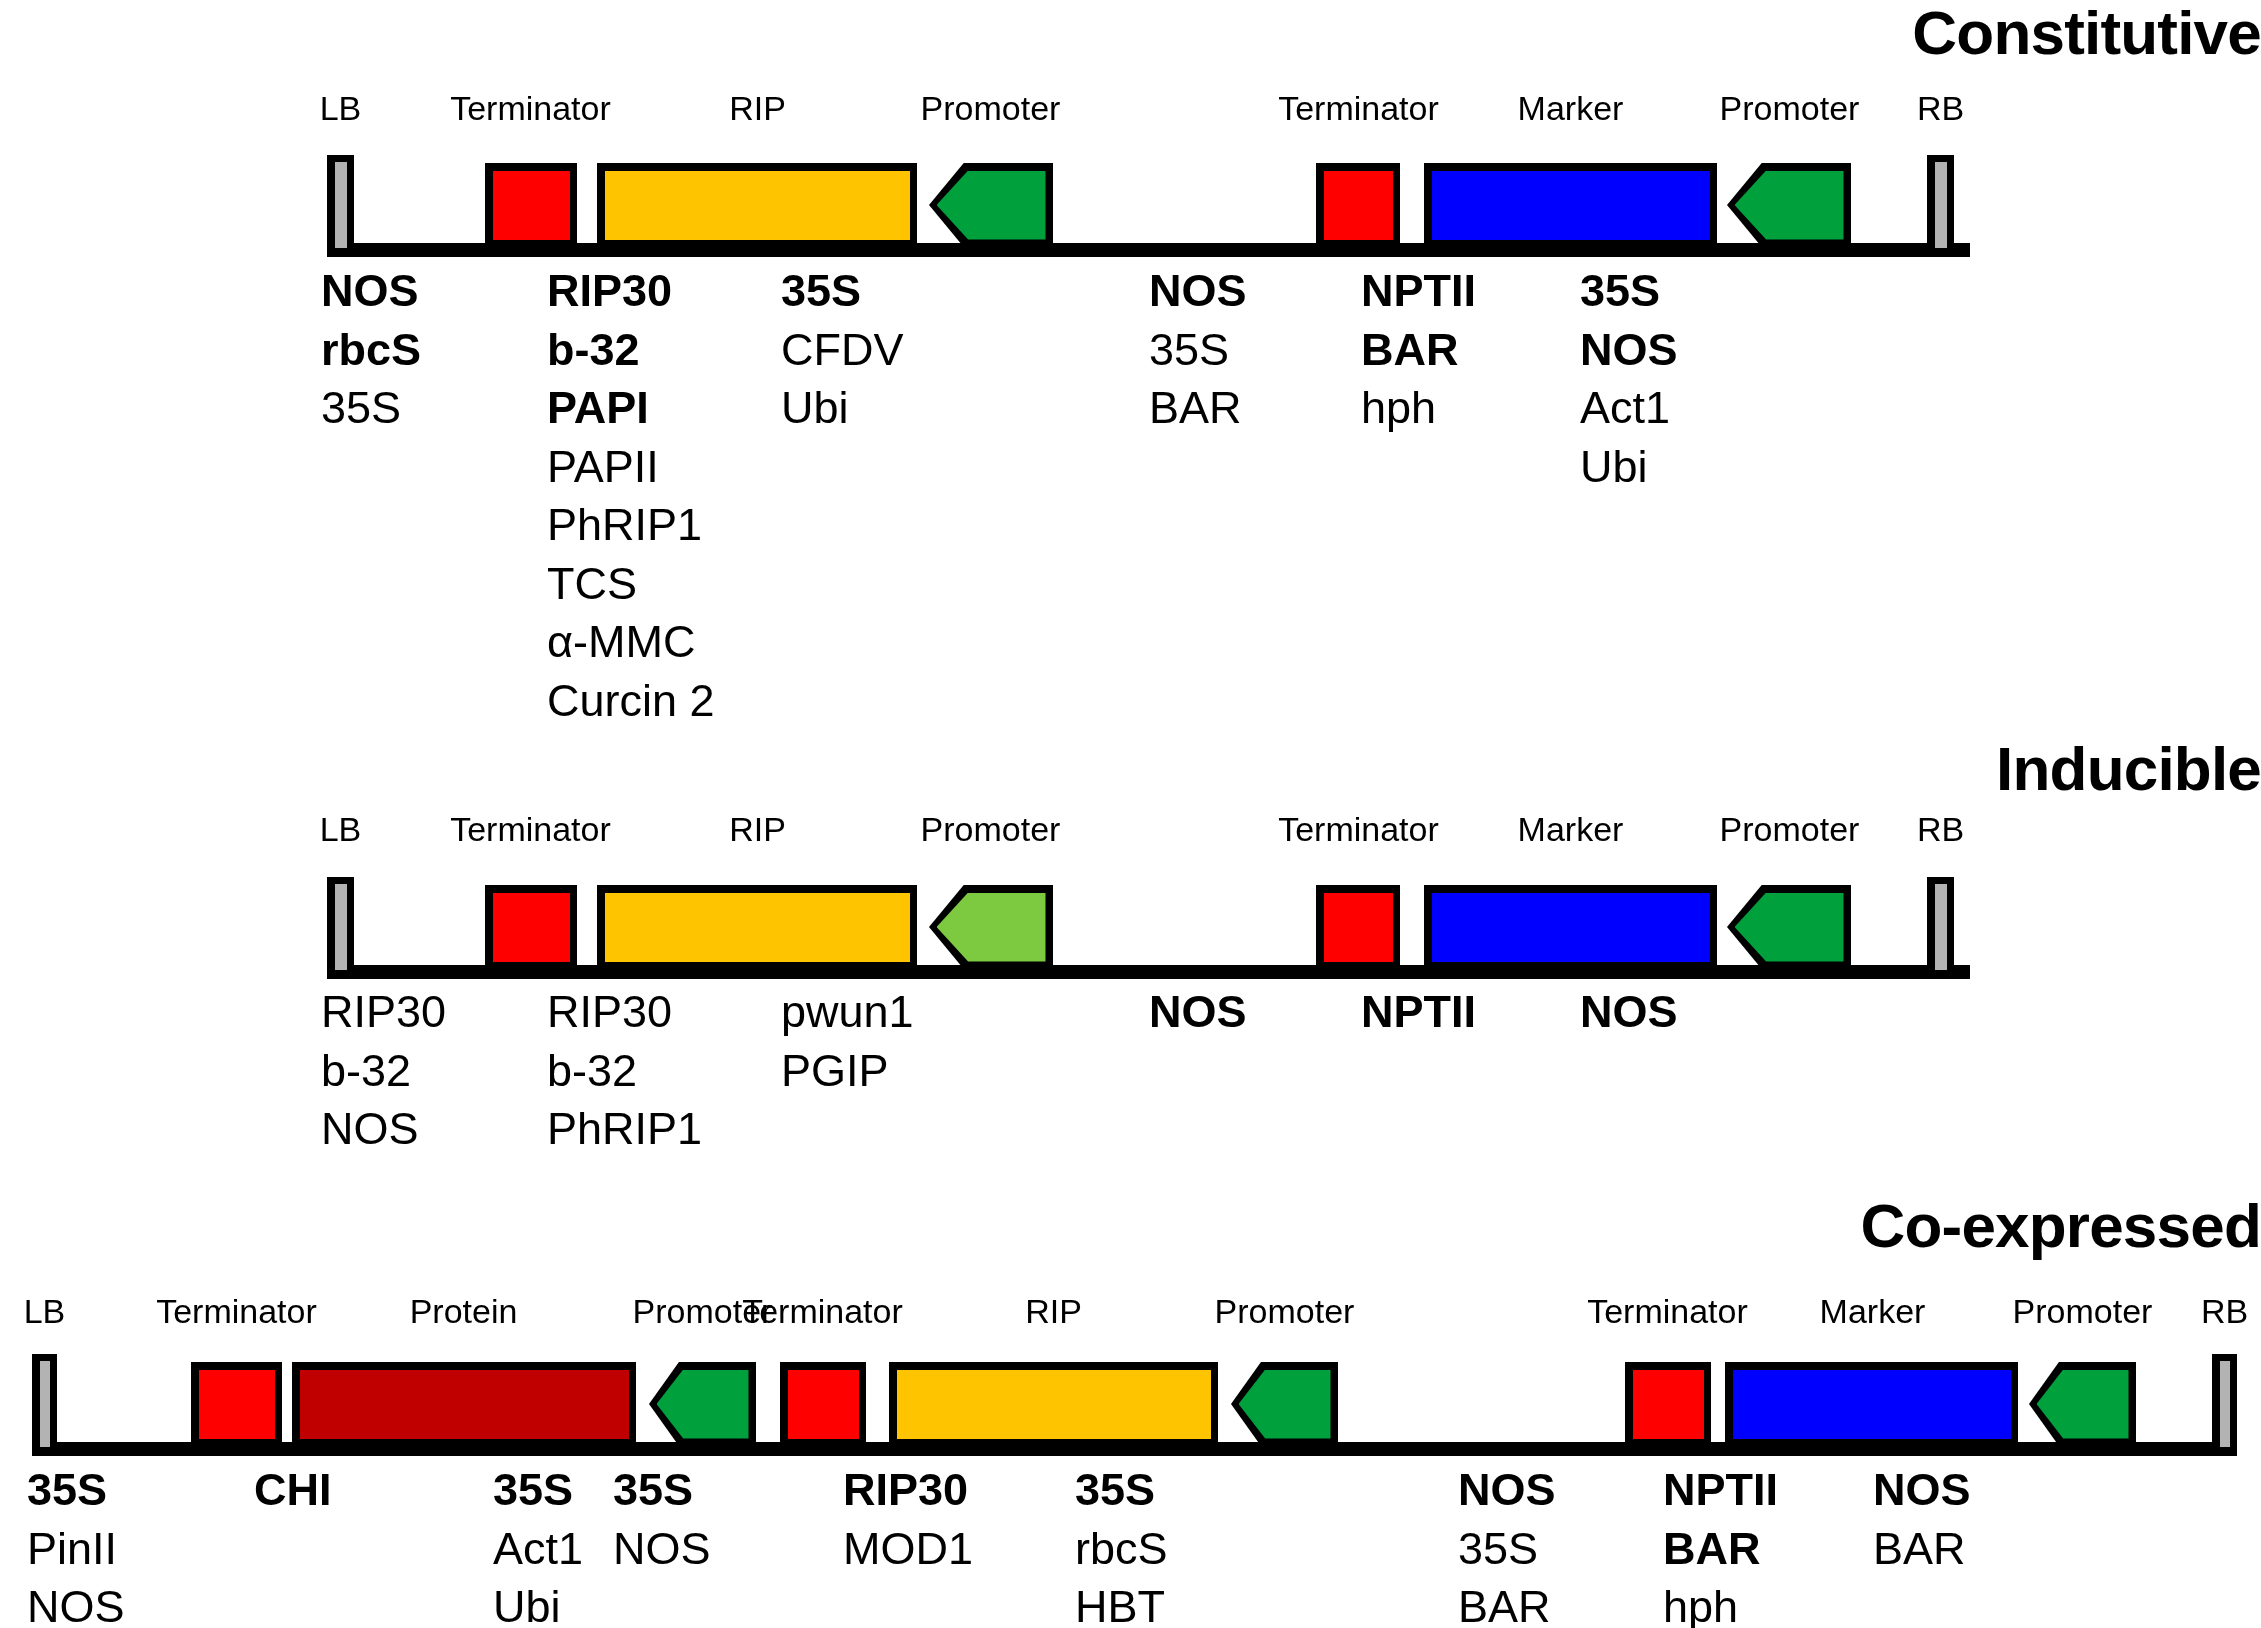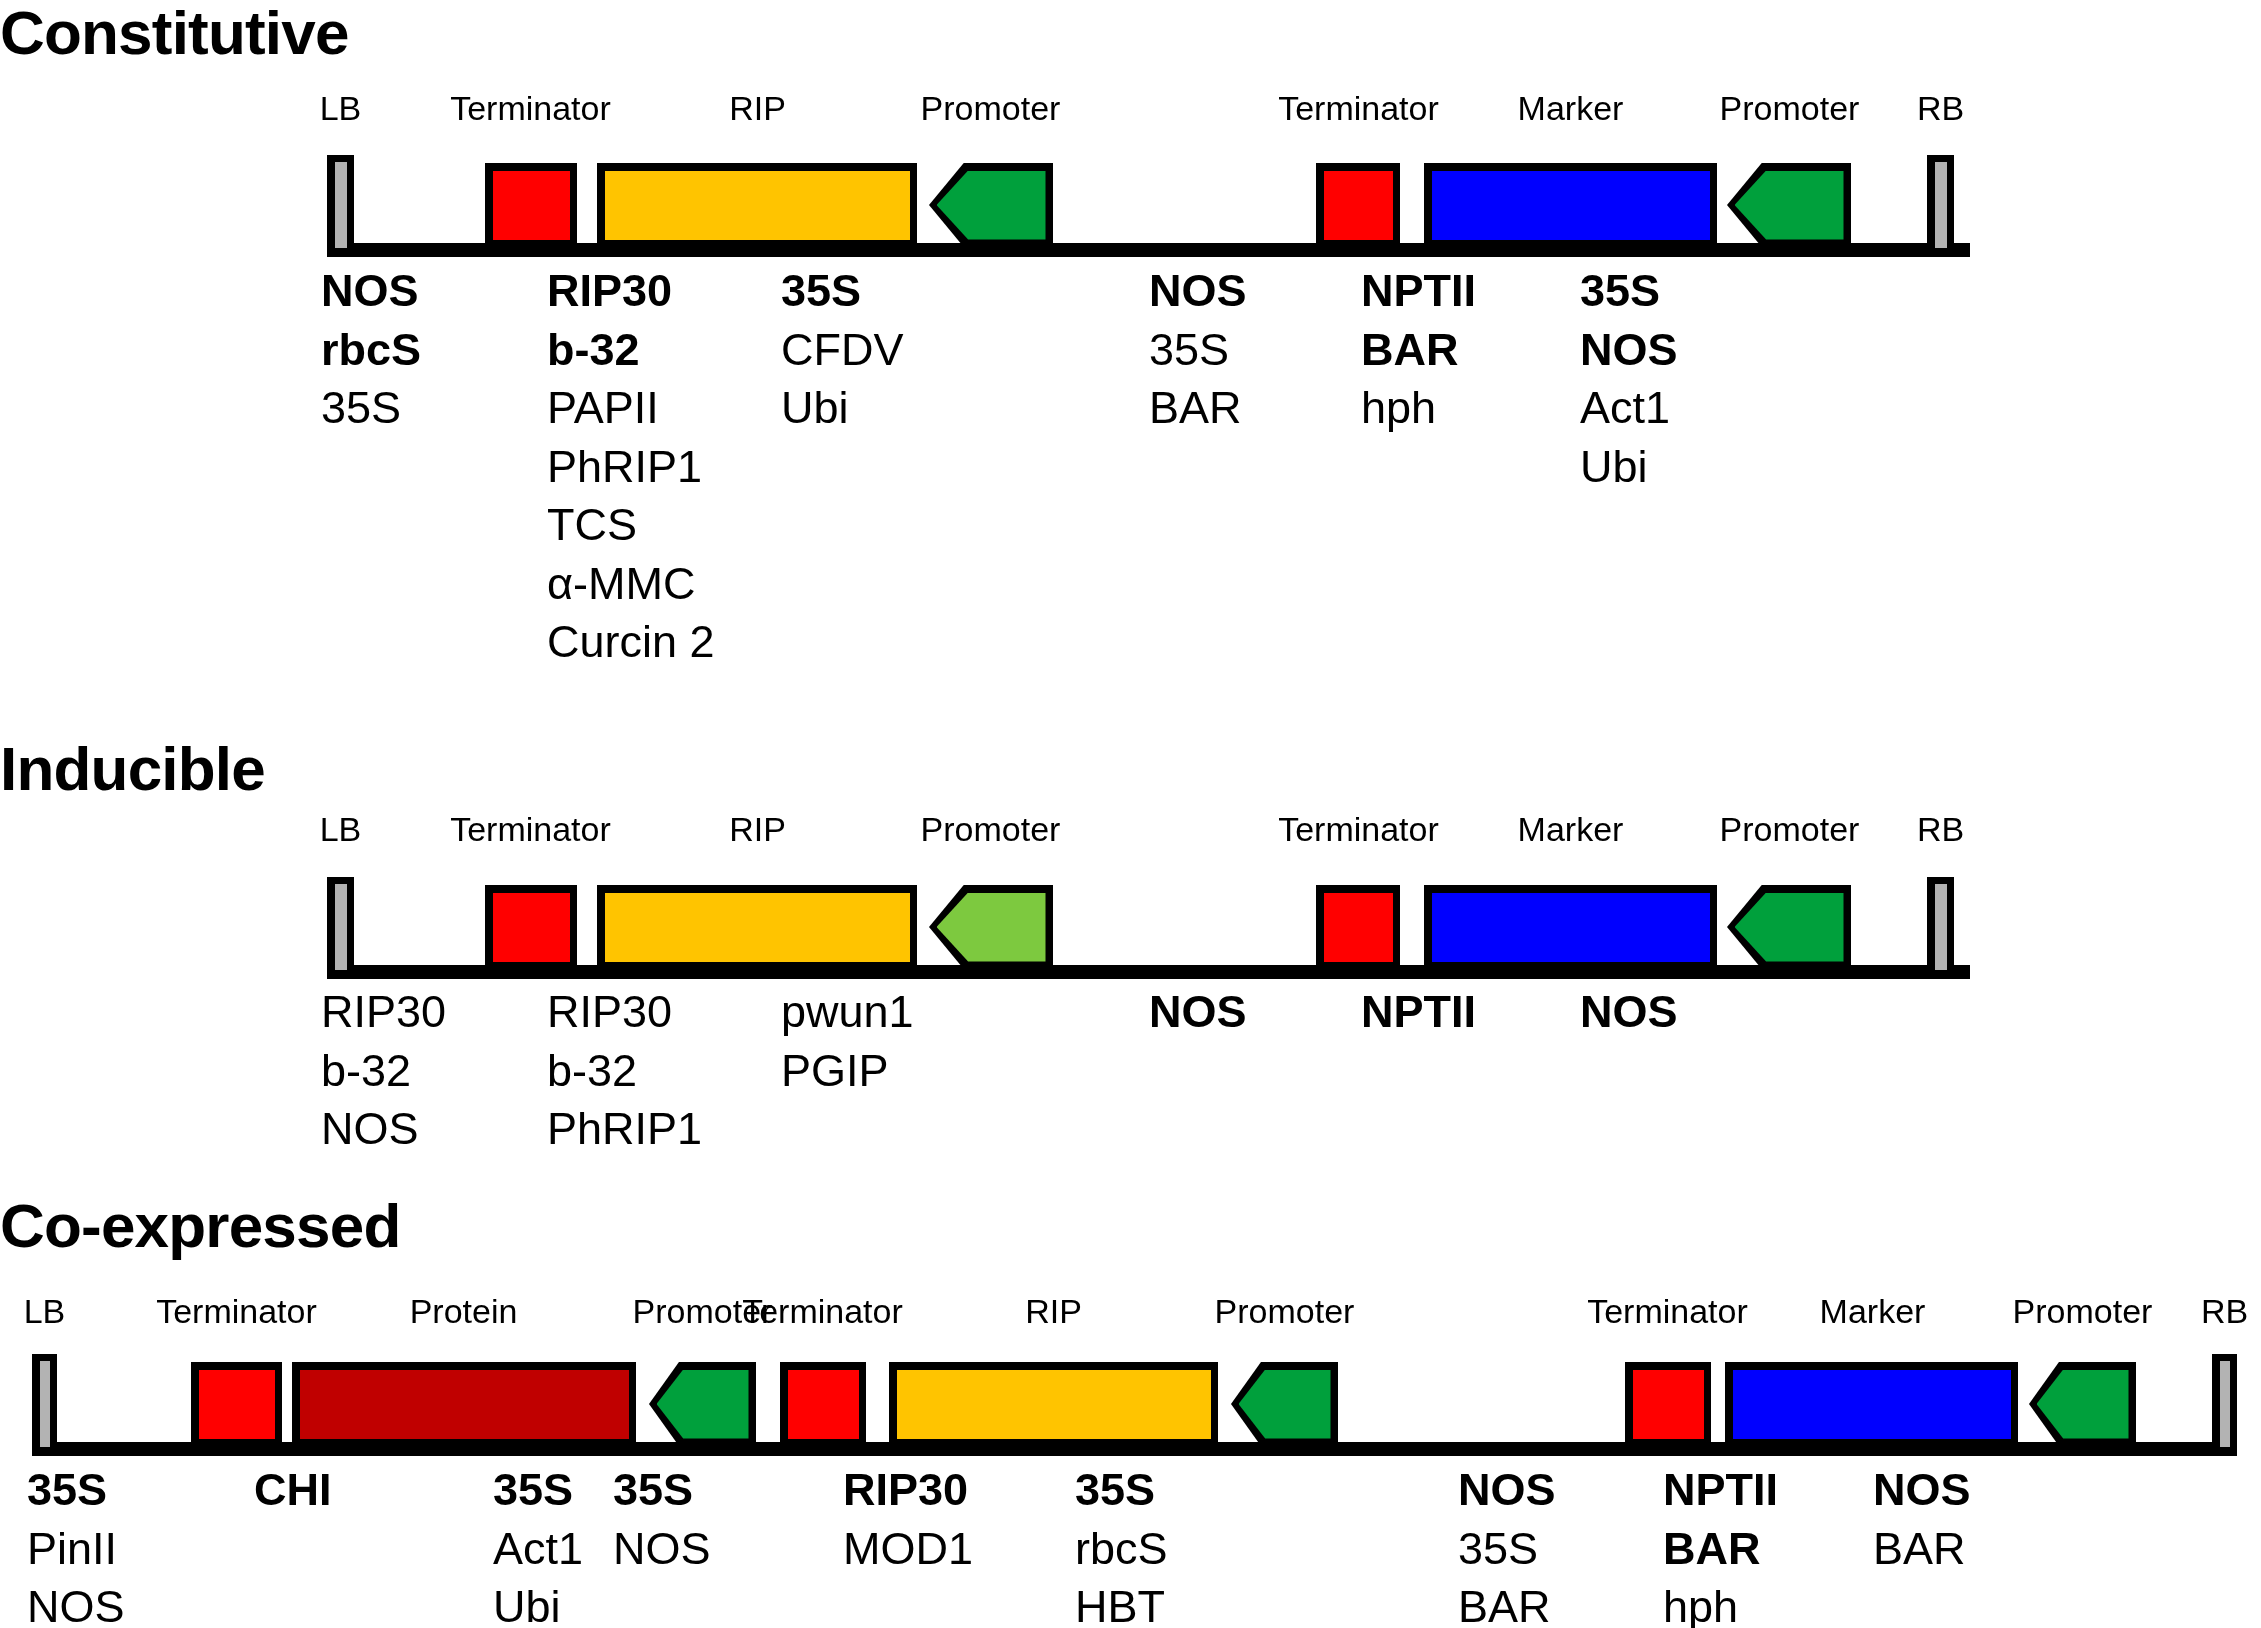--- a/index.html
+++ b/index.html
@@ -12,21 +12,21 @@
     position: relative;
     width: 2261px;
     height: 1628px;
     background: #ffffff;
     overflow: hidden;
   }
 
   .panel { position: absolute; left: 0; width: 2261px; }
 
   .panel-title {
-    text-align: left;
+    text-align: right;
     font-size: 62px;
     font-weight: bold;
     color: #000000;
     letter-spacing: -0.8px;
     line-height: 1;
   }
   
   .backbone {
     position: absolute;
     height: 14.3px;
@@ -131,20 +131,21 @@
     <div class="flabel" style="top: 91px; left: 279px; width: 503px;">Terminator</div>
     <div class="fnames" style="top: 262px; left: 321px; width: 419px;">
       <div class="b">NOS</div>
       <div class="b">rbcS</div>
       <div>35S</div>
     </div>
     <div class="flabel" style="top: 91px; left: 506px; width: 503px;">RIP</div>
     <div class="fnames" style="top: 262px; left: 547px; width: 419px;">
       <div class="b">RIP30</div>
       <div class="b">b-32</div>
+      <div class="b">PAPI</div>
       <div>PAPII</div>
       <div>PhRIP1</div>
       <div>TCS</div>
       <div>α-MMC</div>
       <div>Curcin 2</div>
     </div>
     <div class="flabel" style="top: 91px; left: 739px; width: 503px;">Promoter</div>
     <div class="fnames" style="top: 262px; left: 781px; width: 419px;">
       <div class="b">35S</div>
       <div>CFDV</div>

